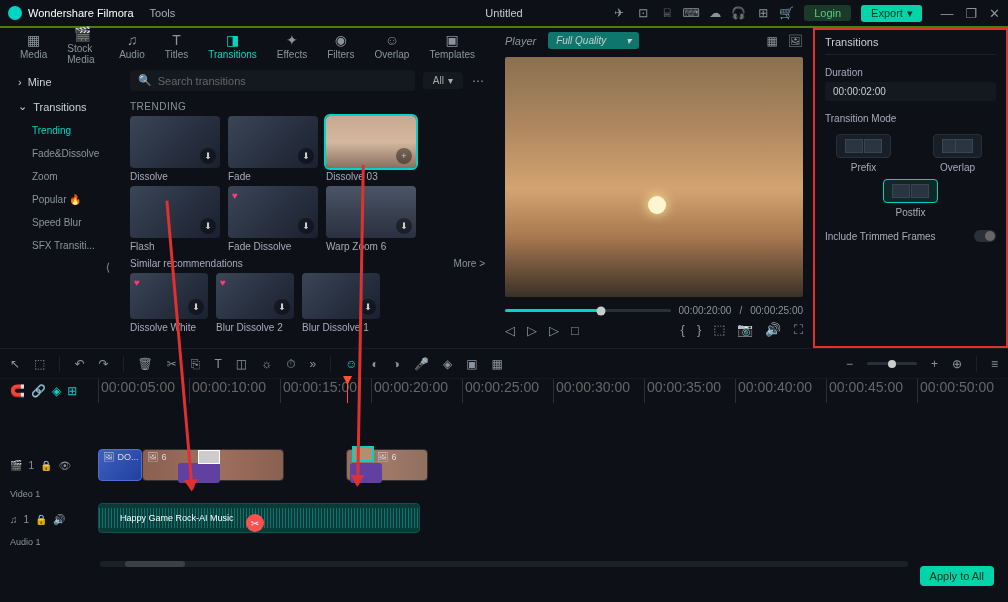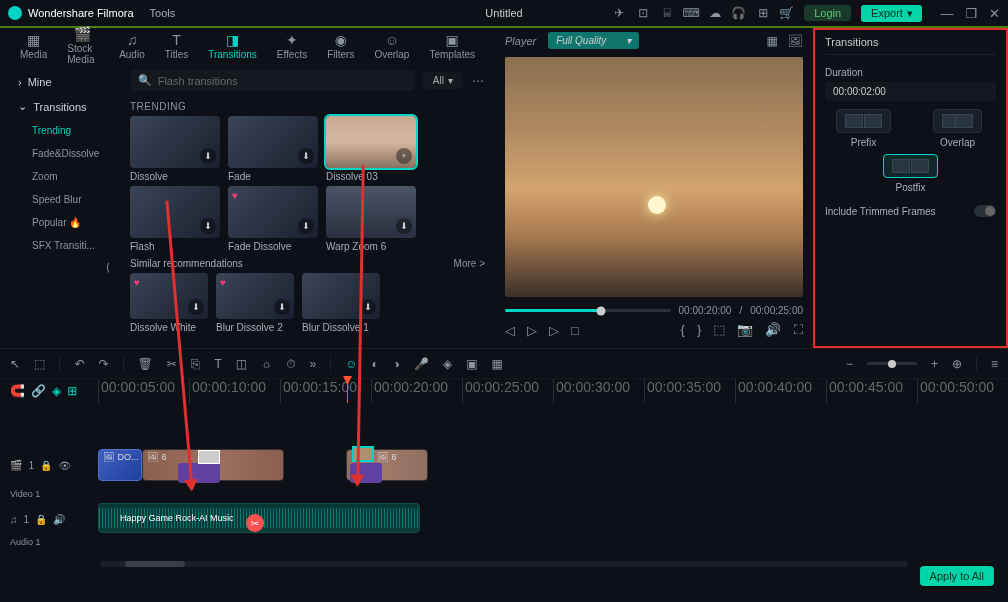--- a/index.html
+++ b/index.html
@@ -196,30 +196,30 @@
             <span>›</span>
             <span>Mine</span>
           </div>
         <div class="side-item top">
             <span>⌄</span>
             <span>Transitions</span>
           </div>
         <div class="side-item sub active">Trending</div>
         <div class="side-item sub">Fade&amp;Dissolve</div>
         <div class="side-item sub">Zoom</div>
+        <div class="side-item sub">Popular 🔥</div>
         <div class="side-item sub">Speed Blur</div>
-        <div class="side-item sub">Popular 🔥</div>
         <div class="side-item sub">SFX Transiti...</div>
         <div class="side-collapse">⟨</div>
       </div>
       <div class="grid-area">
         <div class="search-row">
           <div class="search-box">
             <span>🔍</span>
-            <span textcontent="Search transitions">Flash transitions</span>
+            <span textcontent="Search transitions">Search transitions</span>
           </div>
           <div class="all-chip">
               <span>All</span>
               <span>▾</span>
             </div>
           <span class="ticon">⋯</span>
         </div>
         <div class="section-label">TRENDING</div>
         <div class="thumb-row">
           <div class="thumb">
@@ -335,20 +335,21 @@
           <span>⛶</span>
         </div>
       </div>
     </div>
   </div>
 
   <div class="right-col">
     <div class="rpanel-tab">Transitions</div>
     <div class="rlabel">Duration</div>
     <div class="dur-input">00:00:02:00</div>
+    <div class="rlabel">Transition Mode</div>
     <div class="mode-row">
       <div class="mode-card">
           <div class="mode-box">
             <span class="mode-seg"></span>
             <span class="mode-seg"></span>
           </div>
           <div class="mode-label">Prefix</div>
         </div>
       <div class="mode-card">
           <div class="mode-box">

